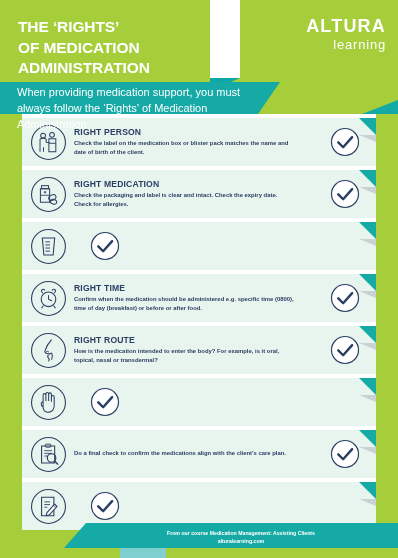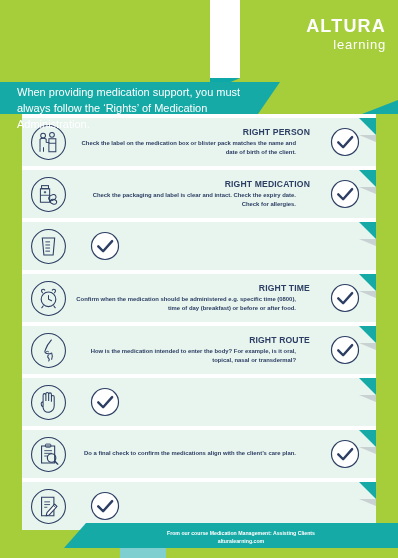--- a/index.html
+++ b/index.html
@@ -132,21 +132,20 @@
     display: flex;
     align-items: center;
     justify-content: center;
   }
   .icon-circle {
     width: 37px; height: 37px;
   }
   .row .text {
     flex: 1 1 auto;
     padding-right: 4px;
-    text-align: right;
   }
   .r-title {
     color: #2c3e63;
     font-weight: bold;
     font-size: 8.6px;
     letter-spacing: 0.15px;
     margin-bottom: 2px;
   }
   .r-desc {
     color: #2c3e63;
@@ -224,20 +223,23 @@
 </style>
 </head>
 <body>
 
 <div class="poster">
 
   <div class="header"></div>
   <div class="notch-white"></div>
   <div class="notch-white-tri"></div>
 
+  <div class="title">THE ‘RIGHTS’
+OF MEDICATION
+ADMINISTRATION</div>
 
   <div class="logo">
     <div class="logo-word">ALTURA</div>
     <div class="logo-sub">learning</div>
   </div>
 
   <div class="subband"></div>
   <div class="subband-tri"></div>
   <div class="subtitle">When providing medication support, you must always follow the ‘Rights’ of Medication Administration.</div>
   <div class="tr-wedge"></div>

